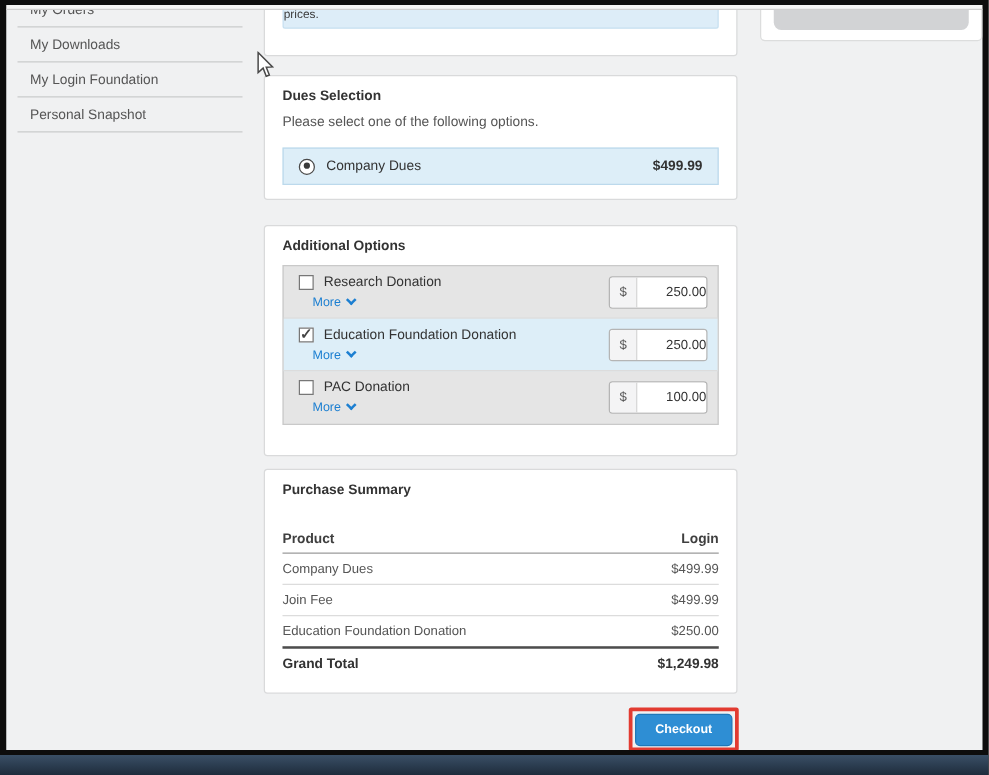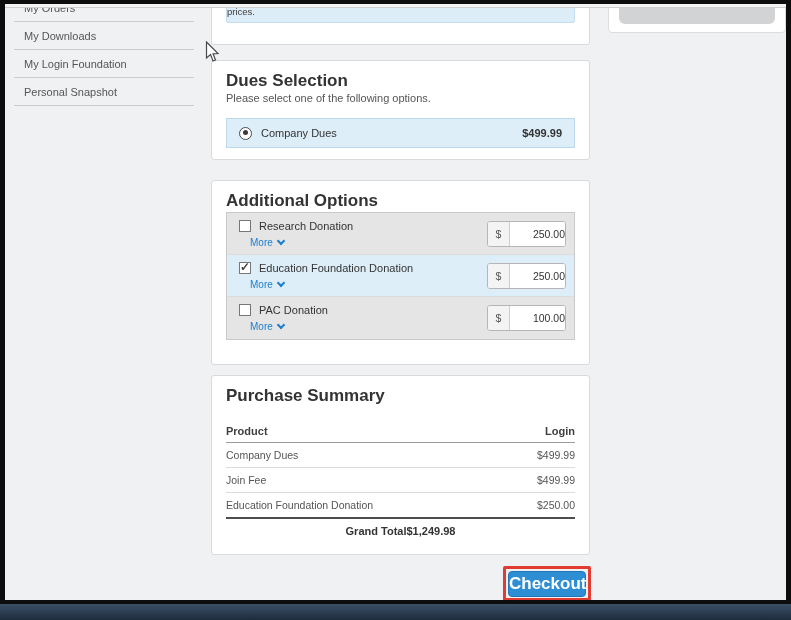--- a/index.html
+++ b/index.html
@@ -10,21 +10,21 @@
   .bottom-bar { position:absolute; left:0; bottom:0; width:791px; height:16px;
                 background:linear-gradient(#3a4f66,#1e2c3c); }
 
   
   .sidebar { position:absolute; left:9px; top:-14px; width:180px; }
   .side-item { height:28px; line-height:28px; border-bottom:1px solid #c9cbcc; padding-left:10px;
                font-size:11px; color:#555; cursor:pointer; }
 
   
   .card { position:absolute; left:206px; width:379px; background:#fff; border:1px solid #d9dadb; border-radius:3px; }
-  .card-title { position:absolute; left:14px; top:10px; font-size:17px; font-weight:bold; color:#333; }
+  .card-title { position:absolute; left:14px; top:10px; font-size:11px; font-weight:bold; color:#333; }
 
   .intro-card { top:-25px; height:62px; }
   .alert { position:absolute; left:14px; right:14px; top:5px; height:34px; background:#ddedf8;
            border:1px solid #c6dff0; border-radius:2px; display:flex; align-items:center; justify-content:center; }
   .alert span { font-size:9.5px; color:#3c3c3c; }
 
   .dues-card { top:52px; height:100px; }
   .dues-sub { position:absolute; left:14px; top:31px; font-size:11px; color:#555; }
   .option-row { position:absolute; left:14px; right:14px; top:57px; height:30px; background:#ddeef8;
                 border:1px solid #bcd9ec; display:flex; align-items:center; padding:0 12px; cursor:pointer; }
@@ -57,29 +57,29 @@
                   font-family:"Liberation Sans", sans-serif; outline:none; background:#fff; }
 
   .summary-card { top:367px; height:180px; }
   .sum-table { position:absolute; left:14px; right:14px; top:43px; }
   .sum-hrow { display:flex; justify-content:space-between; height:24px; align-items:center;
               border-bottom:1px solid #9b9b9b; }
   .sum-hrow span { font-size:11px; font-weight:bold; color:#3f3f3f; }
   .sum-row { display:flex; justify-content:space-between; height:25px; align-items:center;
              border-bottom:1px solid #dcdcdc; }
   .sum-row span { font-size:10.5px; color:#555; }
-  .sum-grand { display:flex; justify-content:center; height:26px; align-items:center;
+  .sum-grand { display:flex; justify-content:space-between; height:26px; align-items:center;
                border-top:2px solid #4d4d4d; margin-top:-1px; }
   .sum-grand span { font-size:11px; font-weight:bold; color:#333; }
 
   .checkout-wrap { position:absolute; left:498px; top:558px; width:88px; height:35px;
                    border:3px solid #e23b31; border-radius:2px; display:flex; align-items:center;
                    justify-content:center; }
   .checkout-btn { width:78px; height:26px; background:#2e8ed4; border:1px solid #2077b8; border-radius:4px;
-                  color:#fff; font-size:17px; font-weight:bold; font-family:"Liberation Sans", sans-serif;
+                  color:#fff; font-size:10px; font-weight:bold; font-family:"Liberation Sans", sans-serif;
                   cursor:pointer; }
 
   .right-card { position:absolute; left:603px; top:-20px; width:178px; height:45px; background:#fff;
                 border:1px solid #dcdddd; border-radius:0 0 4px 4px; }
   .right-ghost-btn { position:absolute; left:10px; top:0; width:156px; height:35px; background:#d2d3d5;
                      border-radius:0 0 6px 6px; cursor:pointer; }
 
   .cursor { position:absolute; left:200px; top:33px; width:16px; height:22px; pointer-events:none; }
 </style>
 </head>

